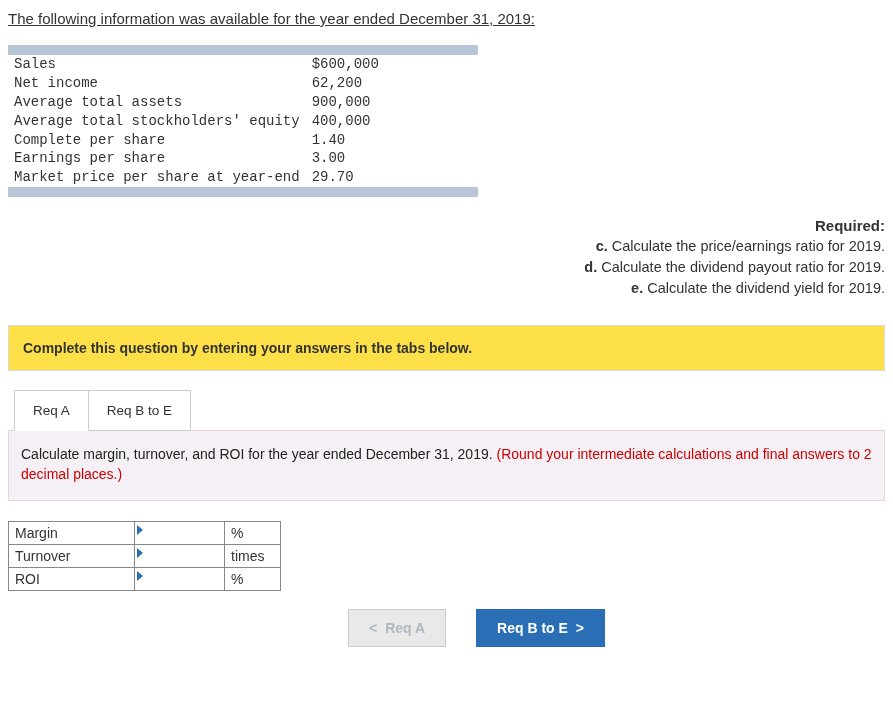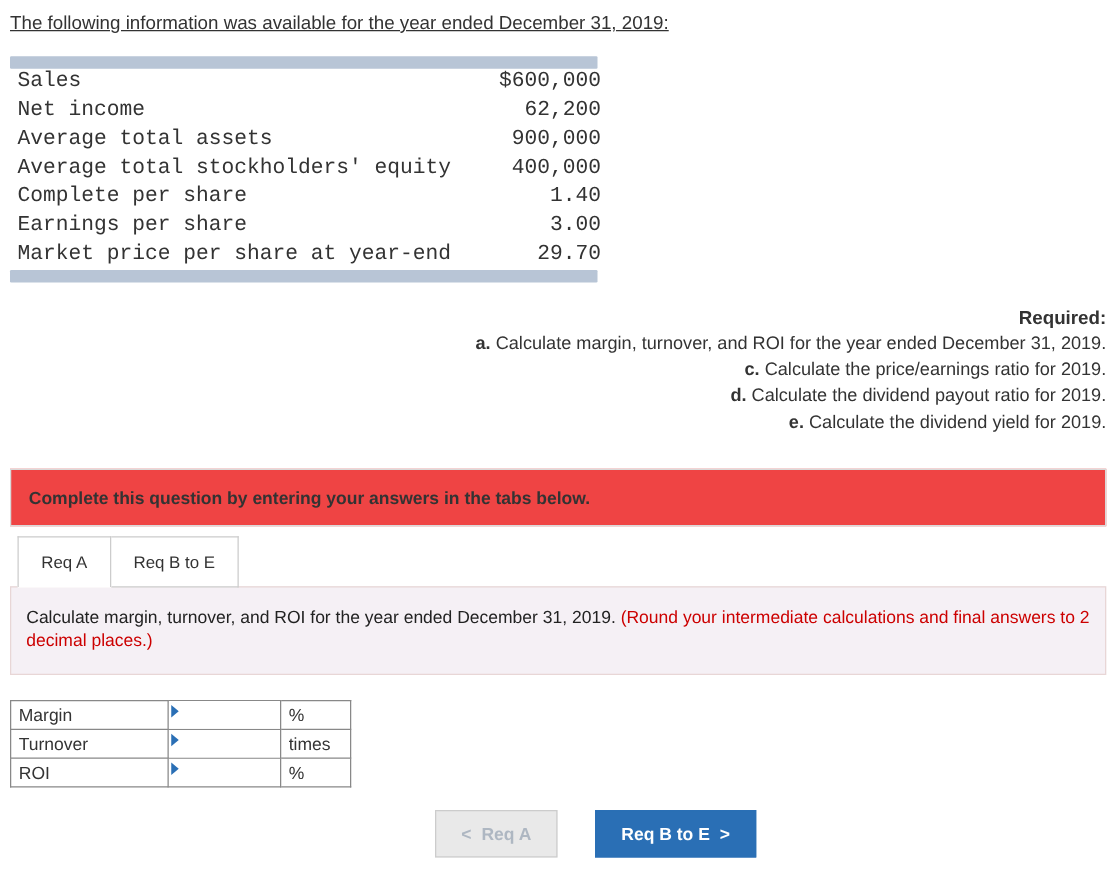--- a/index.html
+++ b/index.html
@@ -1,28 +1,28 @@
 <!DOCTYPE html>
 <html><head>
   <meta charset="utf-8">
   <style>
     * { box-sizing: border-box; margin: 0; padding: 0; }
     body { font-family: Arial, Helvetica, sans-serif; font-size: 14px; color: #333; padding: 10px 8px; width: 893px; }
     .intro { margin-bottom: 18px; font-size: 15px; color: #333; text-decoration: underline; }
     .data-wrap { margin-bottom: 20px; }
     .scrollbar-h { height: 10px; background: #fff; position: relative; margin-bottom: 0; }
     .scrollbar-h .thumb { position: absolute; left: 0; top: 0; height: 10px; width: 470px; background: #b8c5d6; border-radius: 1px; }
-    .data-table { font-family: "Courier New", Courier, monospace; font-size: 17px; border-collapse: collapse; }
+    .data-table { font-family: "Courier New", Courier, monospace; font-size: 14px; border-collapse: collapse; }
     .data-table td { padding: 0 6px; white-space: pre; line-height: 1.35; }
-    .data-table td.val { text-align: right; min-width: 120px; }
+    .data-table td.val { text-align: left; min-width: 120px; }
     .required-block { margin-top: 10px; margin-bottom: 26px; text-align: right; }
     .required-block .hdr { font-weight: bold; font-size: 15px; margin-bottom: 2px; }
     .required-block .line { font-size: 14.5px; line-height: 1.45; }
     .required-block .line .bold { font-weight: bold; }
-    .instruction-bar { background: #ef4444; border: 1px solid #d9d9d9; padding: 14px 14px; margin-bottom: 8px; font-weight: bold; font-size: 14px; }
+    .instruction-bar { background: #fde047; border: 1px solid #d9d9d9; padding: 14px 14px; margin-bottom: 19px; font-weight: bold; font-size: 14px; }
     .tabs { display: flex; border-bottom: 0; margin-bottom: 0; margin-left: 6px; }
     .tab { padding: 12px 18px; border: 1px solid #ccc; font-size: 13.5px; background: #fff; cursor: pointer; position: relative; }
     .tab.active { border-bottom: 1px solid #fff; background: #fff; z-index: 2; }
     .tab.inactive { background: #fff; border-left: none; }
     .tab-panel { border: 1px solid #e8d6d6; background: #f5f0f5; padding: 14px 12px 16px; margin-top: -1px; font-size: 14px; line-height: 1.4; }
     .tab-panel .black { color: #222; }
     .tab-panel .red { color: #c00; }
     .answer-table { border-collapse: collapse; margin-top: 20px; margin-bottom: 18px; }
     .answer-table td { border: 1px solid #888; padding: 3px 6px; font-size: 14px; height: 22px; }
     .answer-table td.label { width: 126px; }
@@ -76,21 +76,20 @@
         </tr>
   </tbody>
     </table>
   <div class="scrollbar-h">
       <div class="thumb"></div>
     </div>
 </div>
 
 <div class="required-block">
   <div class="hdr">Required:</div>
-  <div class="line"><span class="bold">a.</span> <span>Calculate margin, turnover, and ROI for the year ended December 31, 2019.</span></div>
   <div class="line"><span class="bold">c.</span> <span>Calculate the price/earnings ratio for 2019.</span></div>
   <div class="line"><span class="bold">d.</span> <span>Calculate the dividend payout ratio for 2019.</span></div>
   <div class="line"><span class="bold">e.</span> <span>Calculate the dividend yield for 2019.</span></div>
 </div>
 
 <div class="instruction-bar">Complete this question by entering your answers in the tabs below.</div>
 
 <div class="tabs">
   <div class="tab active">Req A</div>
   <div class="tab inactive">Req B to E</div>

